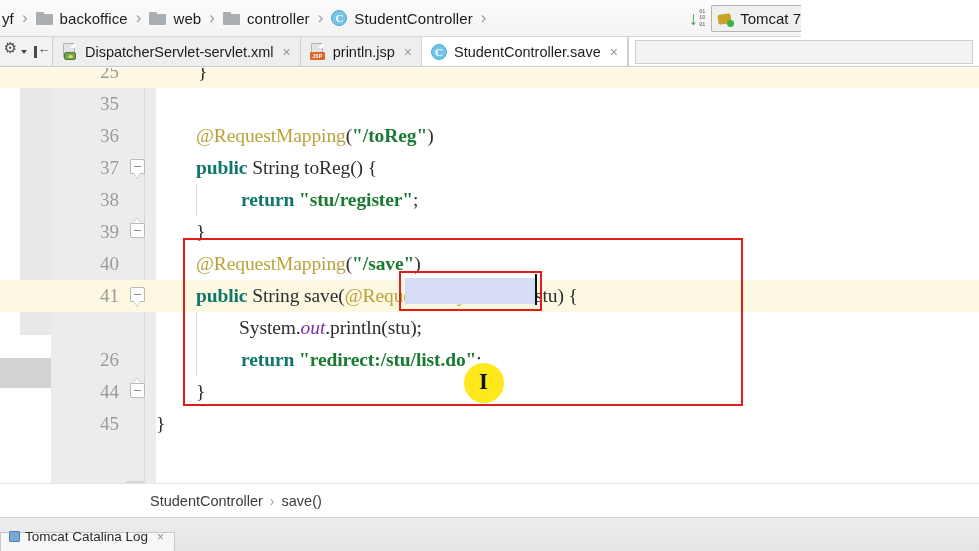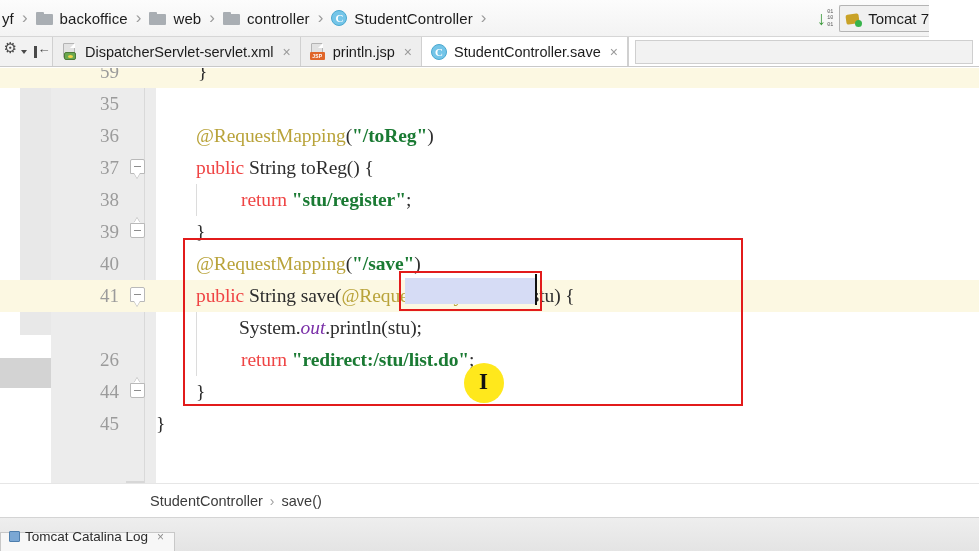--- a/index.html
+++ b/index.html
@@ -12,21 +12,21 @@
   #app {
     position: relative;
     width: 979px; height: 551px;
     overflow: hidden;
     background: #ffffff;
   }
 
   
   .breadcrumb-bar {
     position: absolute; left: 0; top: 0;
-    width: 929px; height: 37px;
+    width: 801px; height: 37px;
     background: linear-gradient(to bottom, #fcfcfc 0%, #f3f3f3 100%);
     border-bottom: 1px solid #d6d6d6;
     display: flex; align-items: center;
     box-sizing: border-box;
   }
   .crumb {
     display: flex; align-items: center;
     height: 100%;
     padding: 0 1px 0 2px;
     white-space: nowrap;
@@ -333,21 +333,21 @@
 
   .code {
     position: absolute; left: 156px;
     font-family: "Liberation Serif", serif;
     font-size: 19.5px;
     line-height: 32px;
     white-space: pre;
     color: #2a2a2a;
     letter-spacing: -0.1px;
   }
-  .kw { color: #ef4444; font-weight: normal; }
+  .kw { color: #0f766e; font-weight: bold; }
   .ann { color: #b9a33a; }
   .str { color: #1a7a33; font-weight: bold; }
   .fld { color: #7a2fa8; font-style: italic; }
   .plain { color: #2e2e2e; }
   .punct { color: #2e2e2e; }
 
   .sel-hl {
     position: absolute;
     background: #d6dcf5;
   }
@@ -518,21 +518,21 @@
     <div class="left-panel-a"></div>
     <div class="left-panel-b"></div>
 
     <div class="gutter"></div>
     <div class="gutter-divider"></div>
     <div class="code-pane"></div>
 
     <div id="lines-host">
         <div class="line-row" style="top: -12px;">
           <div class="line-hl"></div>
-          <div class="ln">59</div>
+          <div class="ln">25</div>
           <div class="code" style="left: 198px;"><span class="plain">}</span></div>
         </div>
         <div class="line-row" style="top: 20px;">
           <div class="ln">35</div>
         </div>
         <div class="line-row" style="top: 52px;">
           <div class="ln">36</div>
           <div class="code" style="left: 196px;"><span class="ann">@RequestMapping</span><span class="punct">(</span><span class="str">"/toReg"</span><span class="punct">)</span></div>
         </div>
         <div class="line-row" style="top: 84px;">

